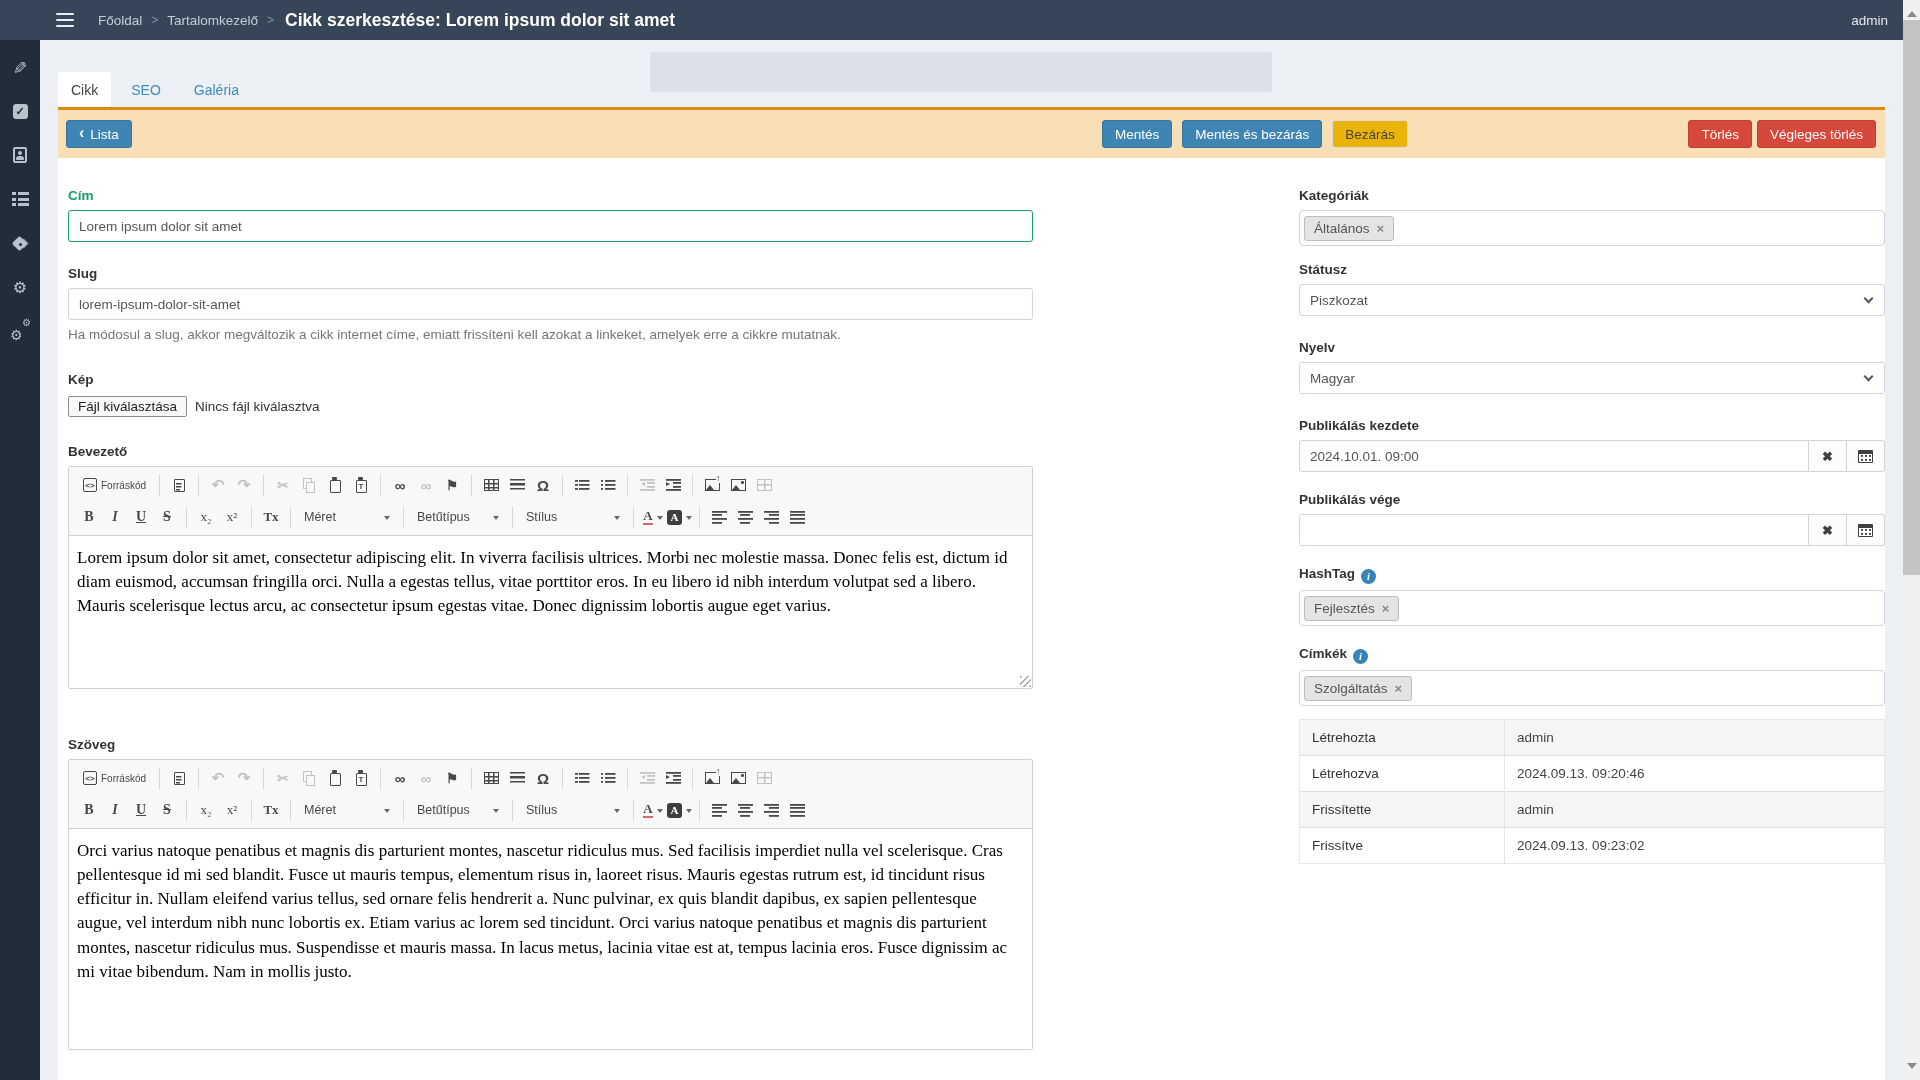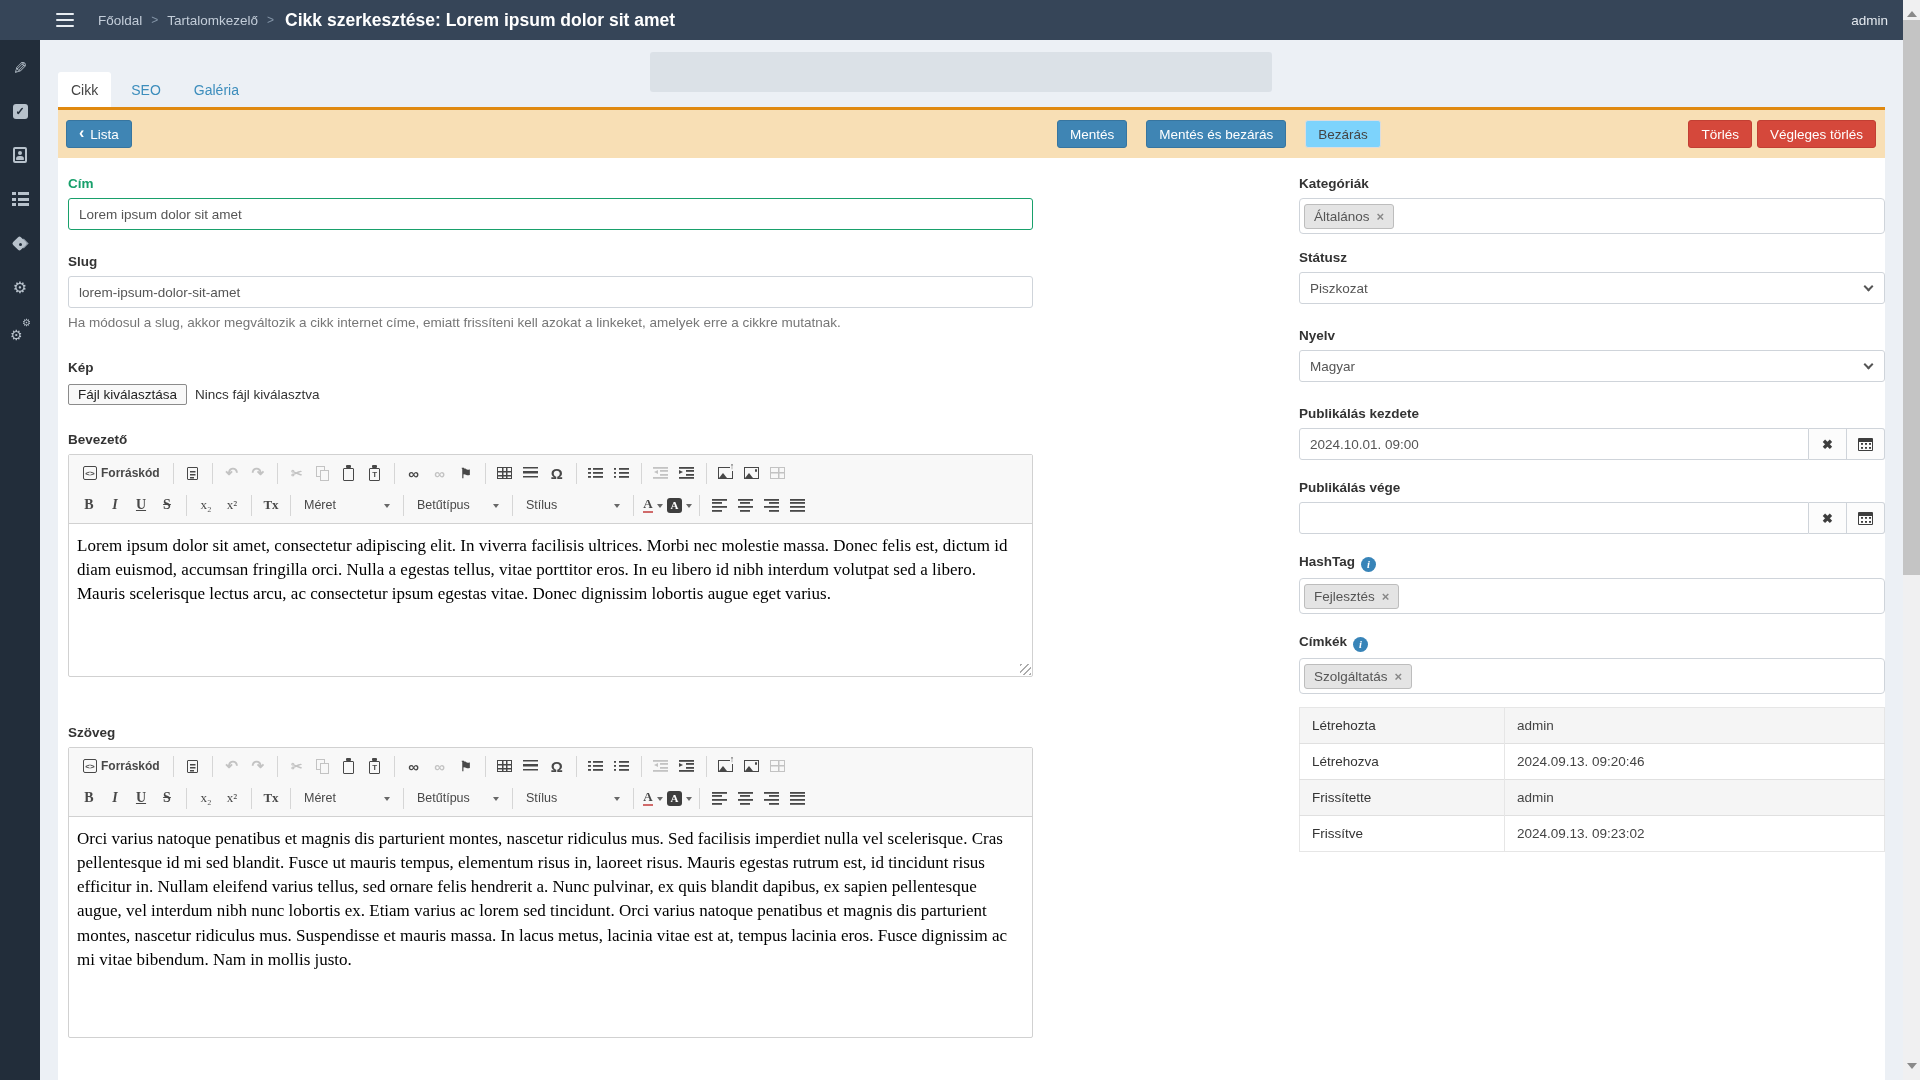--- a/index.html
+++ b/index.html
@@ -43,32 +43,32 @@
   .main{position:absolute;left:40px;top:40px;right:17px;bottom:0;padding:0 18px;overflow:hidden}
   .tabs-row{position:relative;height:67px;display:flex;align-items:flex-end}
   .tab{height:35px;display:flex;align-items:center;padding:0 13px;margin-right:7px;font-size:14px;color:#3c8dbc;cursor:pointer;border-radius:3px 3px 0 0}
   .tab.active{background:#fff;color:#444}
   .ghost-alert{position:absolute;left:592px;top:12px;width:622px;height:40px;background:rgba(199,207,216,.45);border-radius:3px}
 
   .card{background:#fff;border-top:3px solid #e0890f;min-height:calc(100% - 67px);overflow:hidden}
   .actionbar{height:48px;background:#f8dfb5;position:relative;display:flex;align-items:center;padding:0 8px}
   .btn{font-family:"Liberation Sans",sans-serif;font-size:13.5px;height:28px;padding:0 12px;border-radius:3px;border:1px solid transparent;cursor:pointer;display:inline-flex;align-items:center;gap:6px}
   .btn-blue{background:#3f85b4;border-color:#37759f;color:#fff}
-  .btn-light{background:#7dd3fc;border-color:#ddd;color:#444}
+  .btn-light{background:#eab308;border-color:#ddd;color:#444}
   .btn-red{background:#d5483b;border-color:#c23f33;color:#fff}
   .chev{font-weight:700;font-size:16px;line-height:1;margin-top:-2px}
-  .save-group{position:absolute;left:999px;display:flex;gap:19px}
+  .save-group{position:absolute;left:1044px;display:flex;gap:10px}
   .danger-group{position:absolute;right:9px;display:flex;gap:5px}
 
   .content{display:flex;justify-content:space-between;padding:18px 0 0 10px}
   .col-left{width:965px}
   .col-right{width:586px}
 
   .form-label{display:block;font-weight:700;font-size:13.5px;color:#333;margin:24px 0 6px;line-height:16px}
-  .form-label.first{margin-top:0}
+  .form-label.first{margin-top:12px}
   .form-label.success{color:#18a06b}
   .text-input{width:100%;height:32px;border:1px solid #cfd4da;border-radius:3px;padding:0 10px;font-family:"Liberation Sans",sans-serif;font-size:13.5px;color:#555;background:#fff;outline:none}
   .text-input.success{border-color:#18a06b}
   .help-text{color:#767676;margin-top:7px}
 
   .file-row{display:flex;align-items:center;gap:8px;margin-top:5px;height:24px}
   .file-btn{background:#f8f8f8;border:1px solid #8b8b8b;border-radius:2px;padding:2px 9px;font-size:13.5px;color:#222;cursor:pointer}
   .image-row{display:flex;align-items:center;margin-top:1px}
   .image-box{width:200px;height:200px;background:#8dc50b;position:relative;flex:none}
   .image-box .screen{position:absolute;left:38px;top:38px;width:124px;height:98px;border:13px solid #fff;border-bottom:none;border-radius:12px 12px 0 0}
@@ -85,21 +85,21 @@
   .tb-btn.disabled{color:#c3c3c3}
   .sep{width:1px;height:21px;background:#d6d6d6;margin:0 6px;flex:none}
   .glyph{font-weight:600;font-size:13.5px}
   .g-ur{font-size:15px;font-weight:700}
   .g-serif{font-family:"Liberation Serif",serif;font-weight:700;font-size:14px}
   .it{font-style:italic}.un{text-decoration:underline}.st{text-decoration:line-through}
   .sb{font-family:"Liberation Serif",serif;font-weight:400;font-size:13px}
   .tx{font-family:"Liberation Serif",serif;font-weight:700;font-size:13px}
   .lnk{font-size:15px;font-weight:700}
   .om{font-size:15px}
-  .src{padding:0 6px;font-size:12px;font-weight:700}
+  .src{padding:0 6px;font-size:10px;font-weight:400}
   .combo{display:flex;align-items:center;justify-content:space-between;height:24px;padding:0 7px;font-size:12.5px;color:#484848;cursor:pointer}
   .w-size{width:100px}.w-font{width:96px}.w-style{width:108px}
   .caret{width:0;height:0;border:3.5px solid transparent;border-top:4.5px solid #686868;margin-top:4px}
   .a-text{font-family:"Liberation Serif",serif;font-weight:700;font-size:13px;border-bottom:2px solid #d06a6a;line-height:1.1}
   .a-bg{background:#3e3e3e;color:#fff;width:15px;height:15px;border-radius:3px;display:grid;place-items:center;font-weight:700;font-size:11px;font-family:"Liberation Serif",serif}
 
   .ic-src{width:14px;height:14px;border:1.5px solid currentColor;border-radius:2px;display:grid;place-items:center;font-size:8px;font-weight:700}
   .ic-src::after{content:"<>"}
   .ic-doc{width:11px;height:13px;border:1.5px solid currentColor;border-radius:1px;background:
     linear-gradient(currentColor,currentColor) 1.5px 3px/5.5px 1.5px no-repeat,

